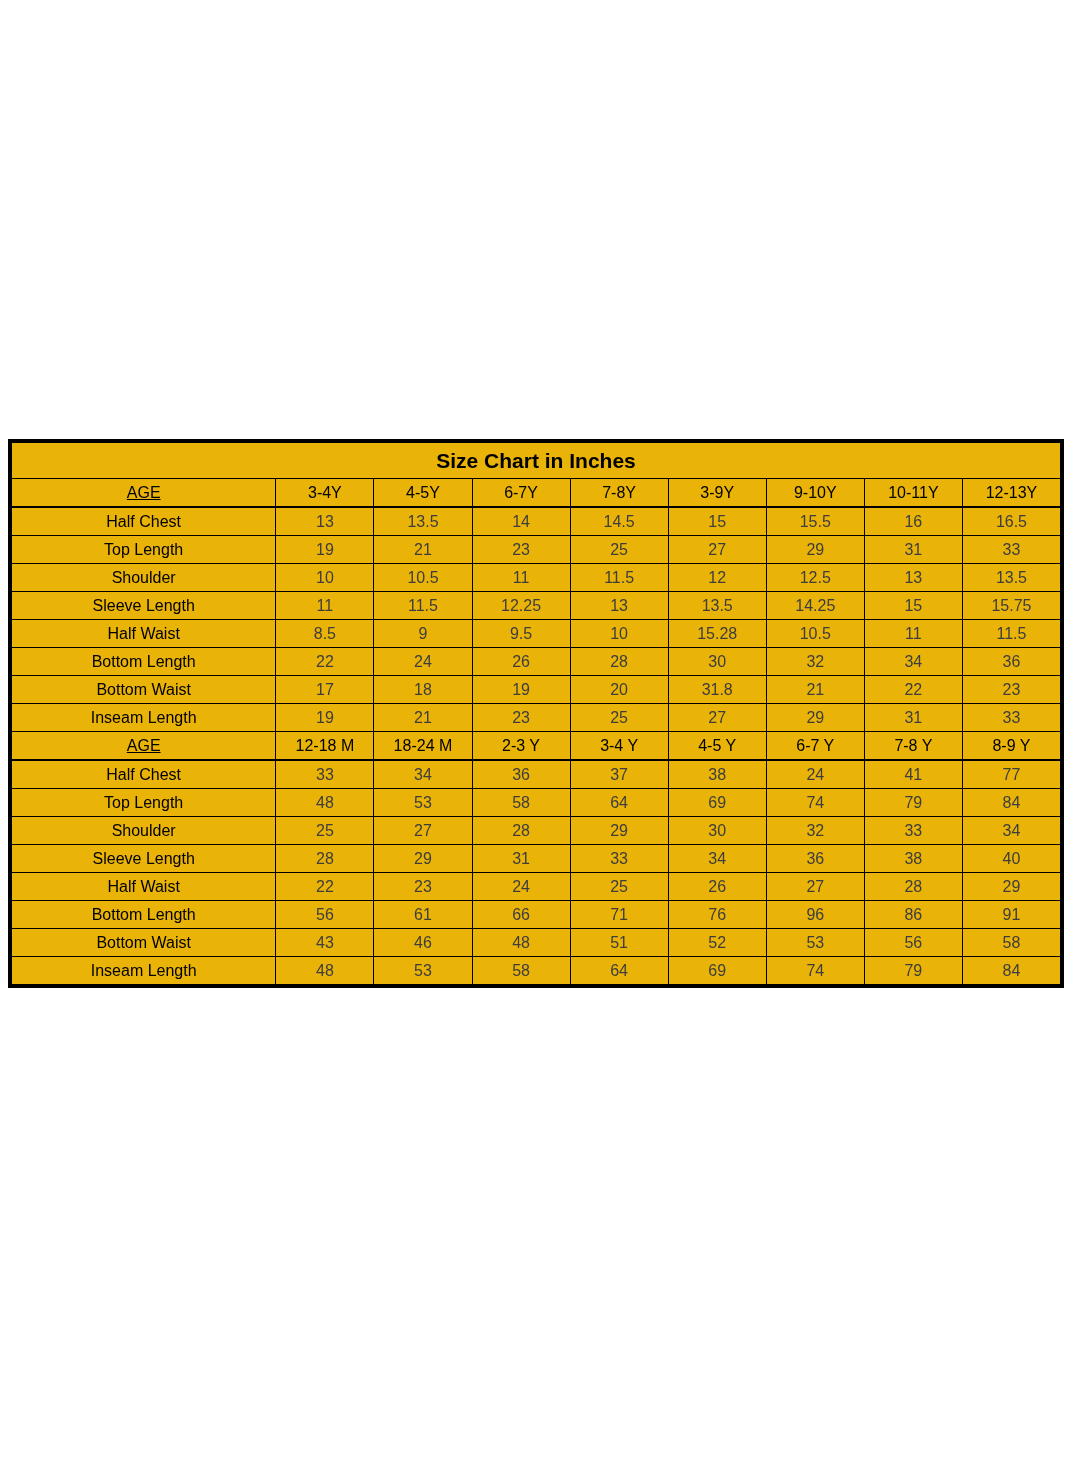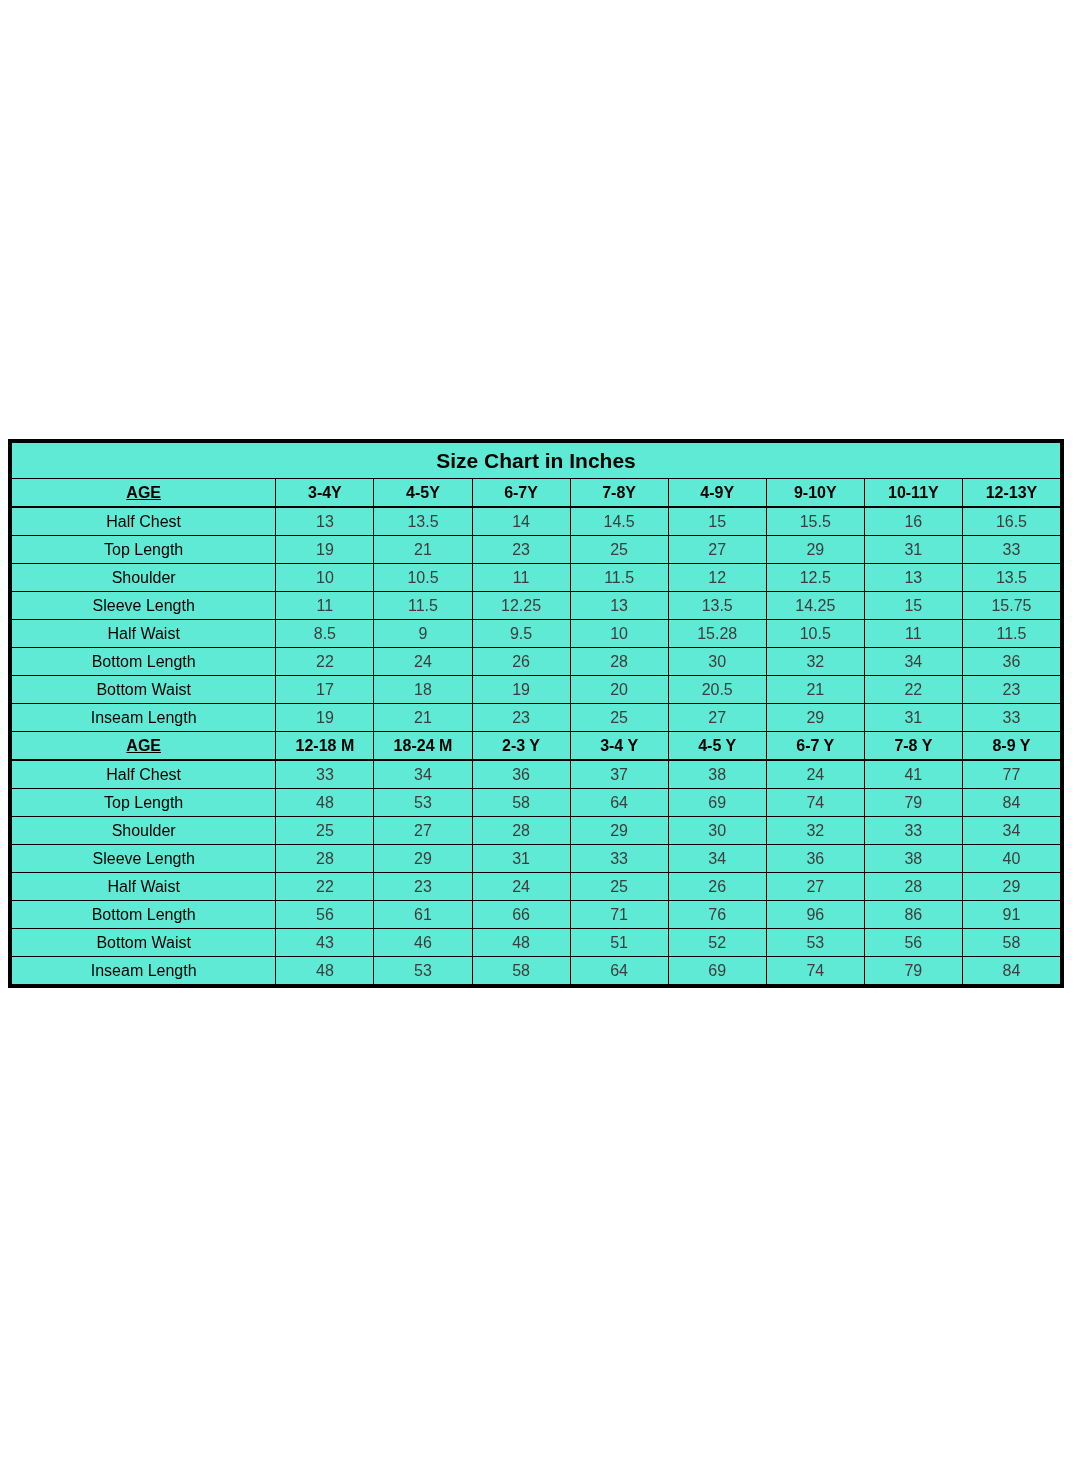--- a/index.html
+++ b/index.html
@@ -13,21 +13,21 @@
     position: relative;
     font-family: "Liberation Sans", sans-serif;
     color: #000000;
   }
   .table-wrap {
     position: absolute;
     left: 8px;
     top: 439px;
     width: 1056px;
     border: 3px solid #000000;
-    background: #5eead4;
+    background: #eab308;
     box-sizing: border-box;
   }
   table.size-table {
     border-collapse: collapse;
     width: 100%;
     table-layout: fixed;
   }
   table.size-table td {
     border: 1px solid #000000;
     text-align: center;
@@ -39,21 +39,21 @@
   td.title-cell {
     font-size: 21px;
     font-weight: bold;
     height: 35px;
     border-bottom: 2px solid #000000;
     border-top: 2px solid #000000;
     color: #000000;
   }
   tr.header-row td {
     font-size: 16px;
-    font-weight: bold;
+    font-weight: normal;
     height: 27px;
     border-bottom: 2px solid #000000;
     color: #000000;
   }
   tr.data-row td {
     font-size: 16px;
     height: 27px;
   }
   td.age-cell span {
     text-decoration: underline;
@@ -90,21 +90,21 @@
     <tbody id="size-table-body">
         <tr>
           <td class="title-cell" colspan="9">Size Chart in Inches</td>
         </tr>
         <tr class="header-row">
           <td class="age-cell"><span>AGE</span></td>
           <td class="col-header">3-4Y</td>
           <td class="col-header">4-5Y</td>
           <td class="col-header">6-7Y</td>
           <td class="col-header">7-8Y</td>
-          <td class="col-header">4-9Y</td>
+          <td class="col-header">3-9Y</td>
           <td class="col-header">9-10Y</td>
           <td class="col-header">10-11Y</td>
           <td class="col-header">12-13Y</td>
         </tr>
         <tr class="data-row">
           <td class="row-label">Half Chest</td>
           <td class="value-cell">13</td>
           <td class="value-cell">13.5</td>
           <td class="value-cell">14</td>
           <td class="value-cell">14.5</td>
@@ -167,21 +167,21 @@
           <td class="value-cell">32</td>
           <td class="value-cell">34</td>
           <td class="value-cell">36</td>
         </tr>
         <tr class="data-row">
           <td class="row-label">Bottom Waist</td>
           <td class="value-cell">17</td>
           <td class="value-cell">18</td>
           <td class="value-cell">19</td>
           <td class="value-cell">20</td>
-          <td class="value-cell">20.5</td>
+          <td class="value-cell">31.8</td>
           <td class="value-cell">21</td>
           <td class="value-cell">22</td>
           <td class="value-cell">23</td>
         </tr>
         <tr class="data-row">
           <td class="row-label">Inseam Length</td>
           <td class="value-cell">19</td>
           <td class="value-cell">21</td>
           <td class="value-cell">23</td>
           <td class="value-cell">25</td>

